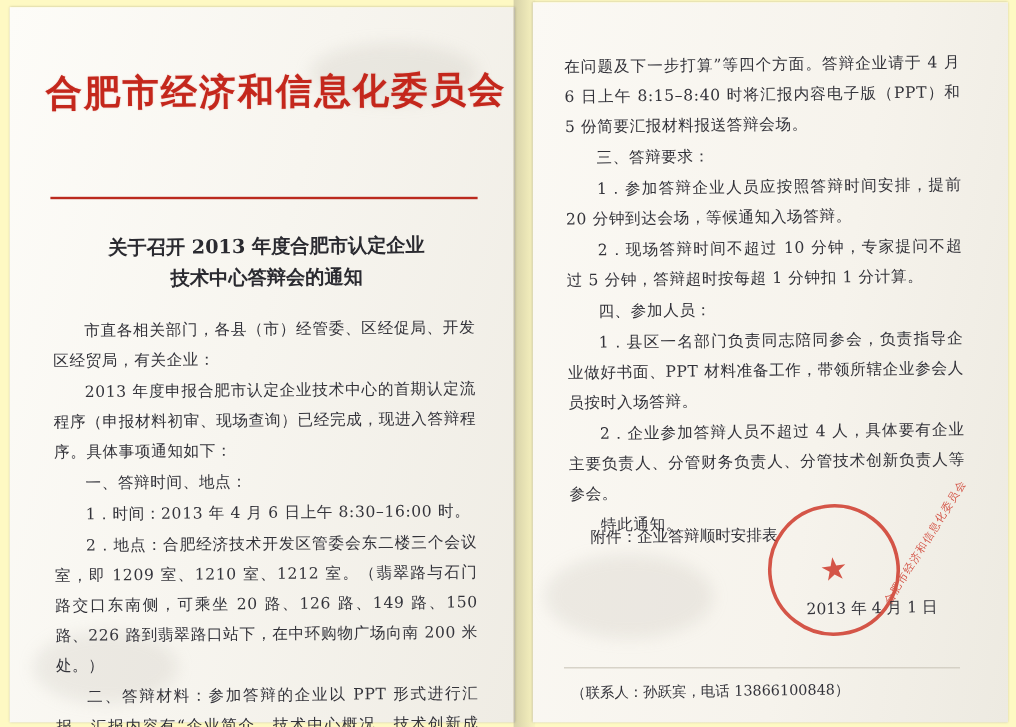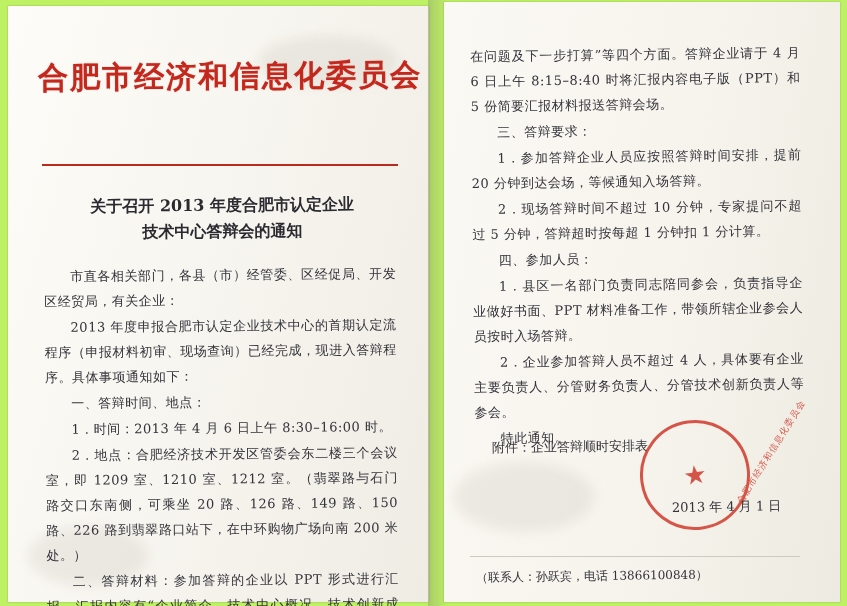--- a/index.html
+++ b/index.html
@@ -4,21 +4,21 @@
 <style>
   html, body {
     margin: 0;
     padding: 0;
     background: #ffffff;
   }
   #page {
     position: relative;
     width: 847px;
     height: 606px;
-    background: #bef264;
+    background: #fef9c3;
     overflow: hidden;
     font-family: "DejaVu Sans", "Liberation Sans", sans-serif;
   }
   
   .sheet {
     position: absolute;
     top: 0;
     background: #fbfaf6;
     box-shadow: 0 0 2px rgba(0,0,0,.25);
   }

